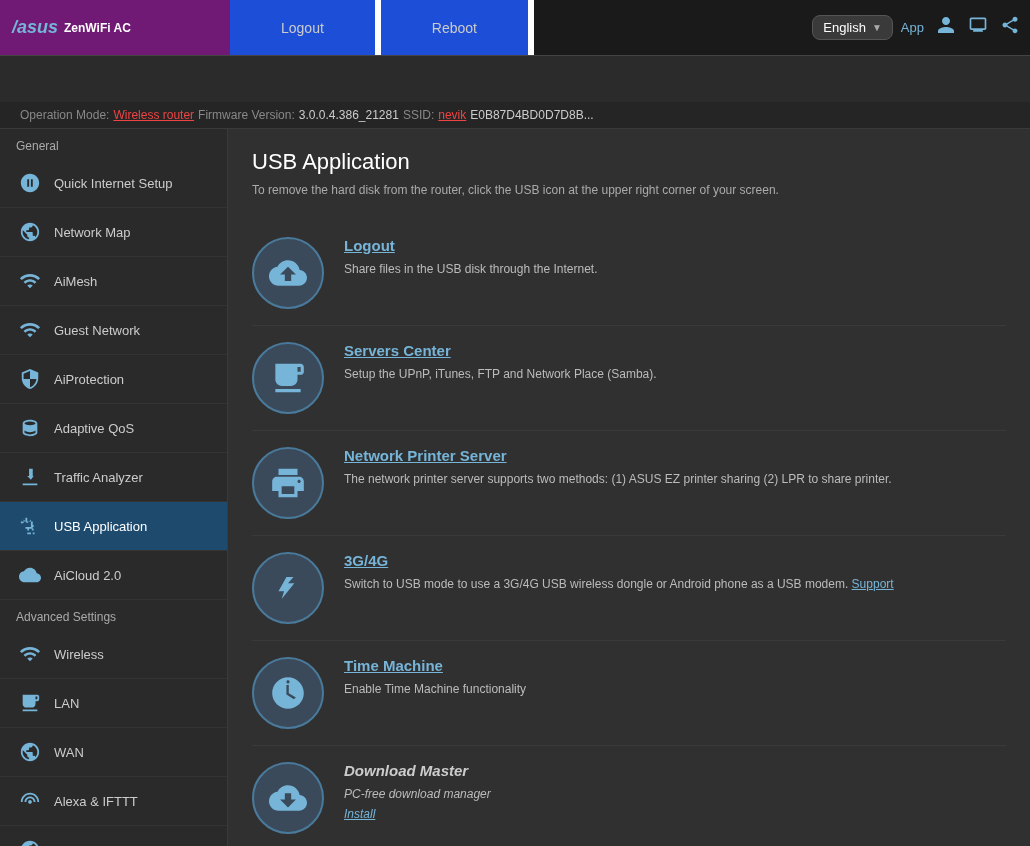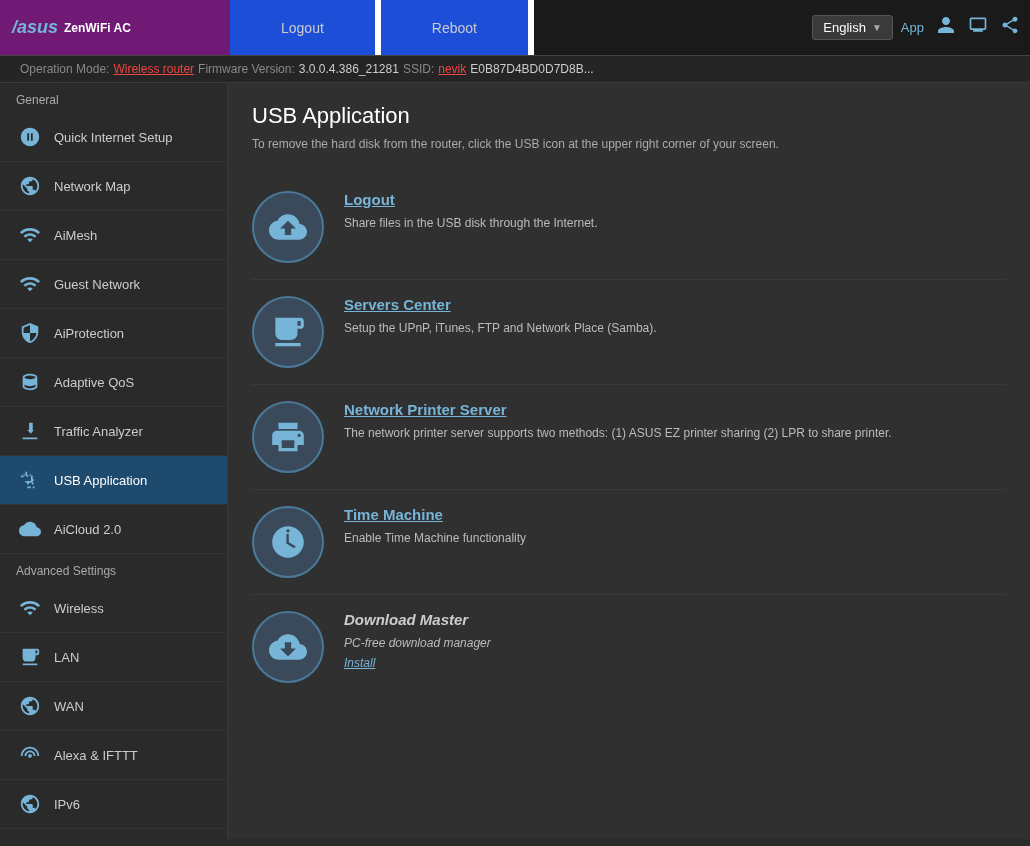--- a/index.html
+++ b/index.html
@@ -58,21 +58,21 @@
       display: flex;
       align-items: center;
       padding-right: 10px;
       gap: 8px;
     }
     .lang-selector {
       display: flex;
       align-items: center;
       background: #3a3a3a;
       border: 1px solid #555;
-      border-radius: 3px;
+      border-radius: 8px;
       padding: 4px 10px;
       color: #fff;
       font-size: 13px;
       cursor: pointer;
       gap: 6px;
     }
     .lang-arrow { color: #aaa; font-size: 10px; }
     .header-icons {
       display: flex;
       align-items: center;
@@ -94,20 +94,21 @@
     .info-bar {
       background: #252525;
       padding: 6px 20px;
       font-size: 12px;
       color: #aaa;
       border-bottom: 1px solid #3a3a3a;
       display: flex;
       align-items: center;
       flex-wrap: wrap;
       gap: 4px;
+      margin-top: 46px;
     }
     .info-bar .label { color: #888; }
     .info-bar .value { color: #ccc; }
     .info-bar .link { color: #ef4444; text-decoration: underline; cursor: pointer; }
 
     
     .main-layout {
       display: flex;
       height: calc(846px - 56px - 34px);
     }
@@ -448,20 +449,34 @@
         <svg viewBox="0 0 24 24">
             <path d="M19 8H5c-1.66 0-3 1.34-3 3v6h4v4h12v-4h4v-6c0-1.66-1.34-3-3-3zm-3 11H8v-5h8v5zm3-7c-.55 0-1-.45-1-1s.45-1 1-1 1 .45 1 1-.45 1-1 1zm-1-9H6v4h12V3z" fill="#76b4d8"></path>
           </svg>
       </div>
       <div class="app-info">
         <span class="app-title">Network Printer Server</span>
         <p class="app-desc">The network printer server supports two methods: (1) ASUS EZ printer sharing (2) LPR to share printer.</p>
       </div>
     </div>
 
+    <div class="app-card">
+      <div class="app-icon-circle">
+        <svg viewBox="0 0 24 24">
+            <path d="M15.5 5H11l-5 9h3.5L8 19l8-10h-4z" fill="#76b4d8"></path>
+          </svg>
+      </div>
+      <div class="app-info">
+        <span class="app-title">3G/4G</span>
+        <p class="app-desc">
+          <span>Switch to USB mode to use a 3G/4G USB wireless dongle or Android phone as a USB modem.</span>
+          <span> </span><span class="app-link">Support</span>
+        </p>
+      </div>
+    </div>
 
     <div class="app-card">
       <div class="app-icon-circle">
         <svg viewBox="0 0 24 24">
             <path d="M12 2C6.5 2 2 6.5 2 12s4.5 10 10 10 10-4.5 10-10S17.5 2 12 2zm4.2 14.2L11 13V7h1.5v5.2l4.5 2.7-1.8 1.3zM12 4c.55 0 1 .45 1 1s-.45 1-1 1-1-.45-1-1 .45-1 1-1z" fill="#76b4d8"></path>
           </svg>
       </div>
       <div class="app-info">
         <span class="app-title">Time Machine</span>
         <p class="app-desc">Enable Time Machine functionality</p>

